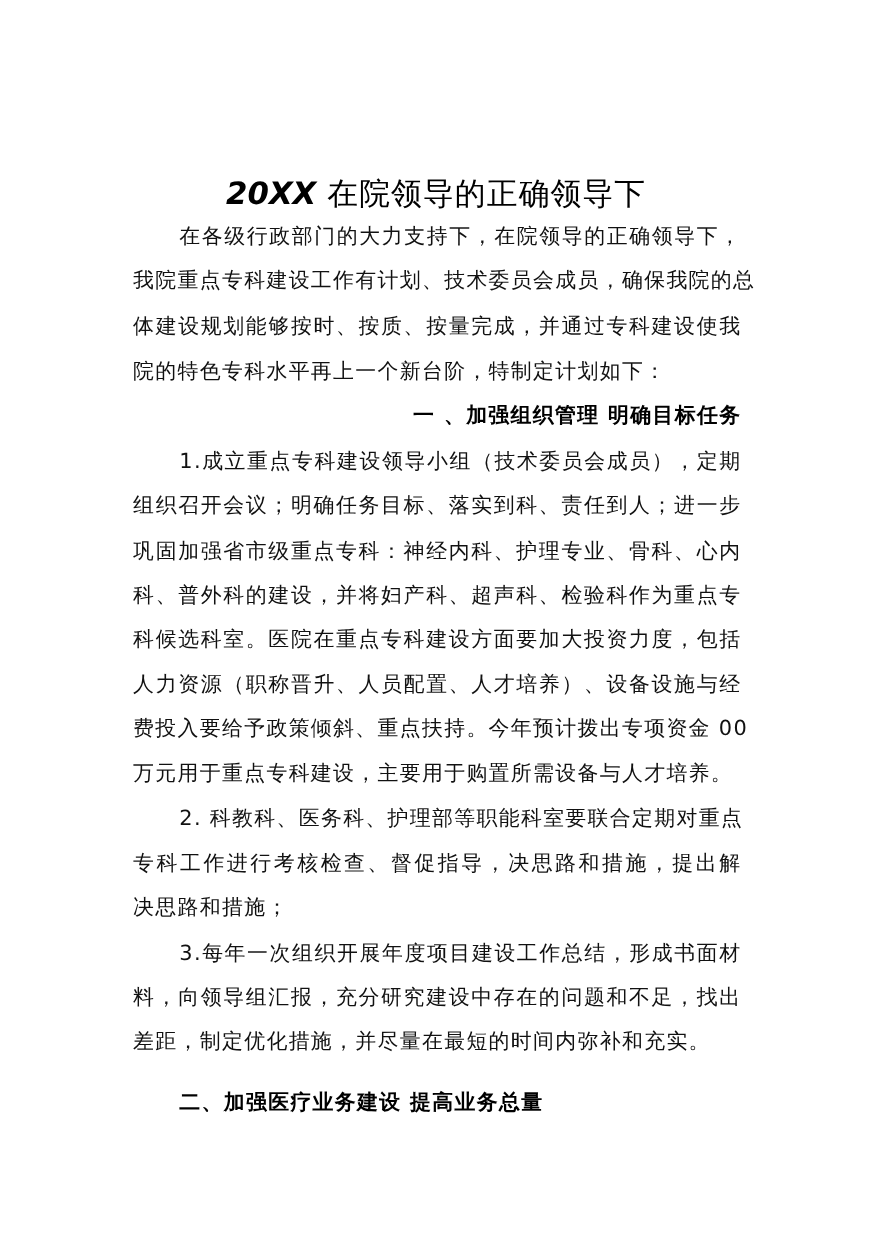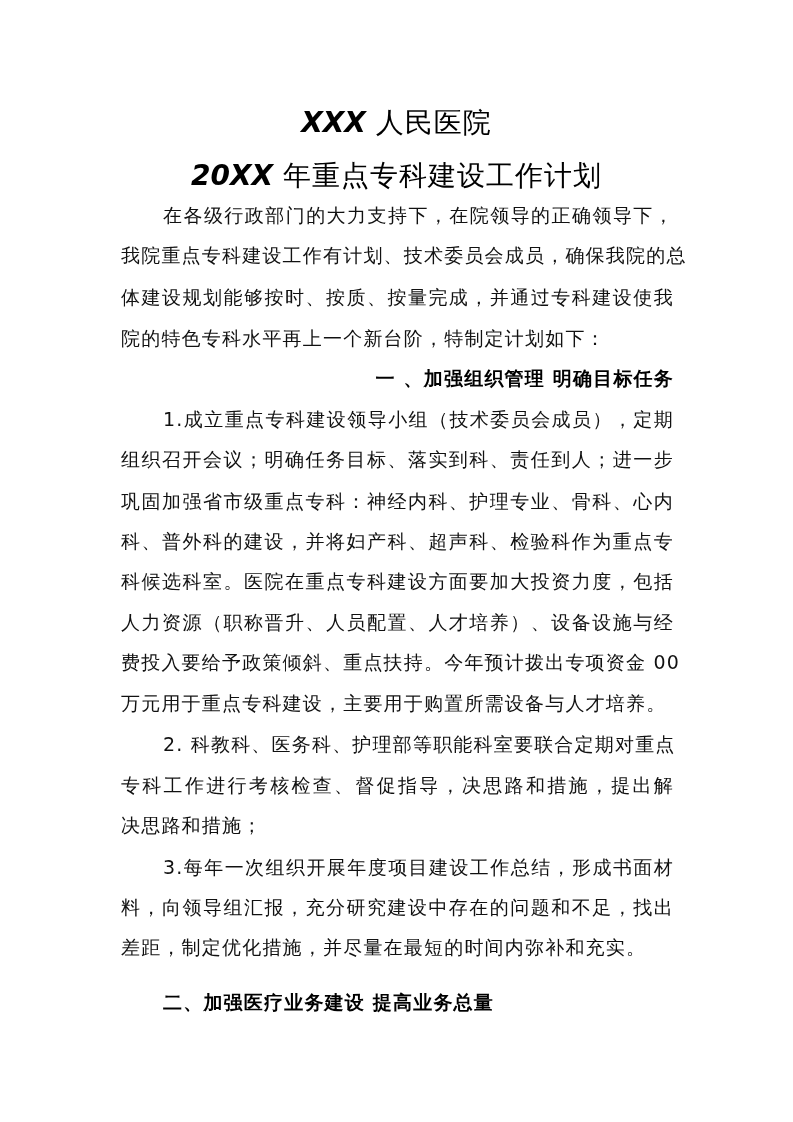--- a/index.html
+++ b/index.html
@@ -12,25 +12,22 @@
   .line { position:absolute; left:121px; width:560px; height:24px; line-height:24px;
           font-size:19px; white-space:nowrap; color:#111; letter-spacing:1.2px; }
   .line.full { text-align-last:justify; text-align:justify; width:553px; }
   .line.indent { left:163px; width:511px; }
   .line.head { font-weight:bold; color:#000; }
 </style>
 </head>
 <body>
 
 <div class="page">
-  <div class="title" style="top:104px;">
-    <span class="latin">XXX</span><span> 人民医院</span>
-  </div>
   <div class="title" style="top:157px;">
-    <span class="latin">20XX</span><span> 年重点专科建设工作计划</span>
+    <span class="latin">20XX</span><span> 在院领导的正确领导下</span>
   </div>
 
   <div id="body-lines">
       <div class="line indent full" style="top: 203px;">在各级行政部门的大力支持下，在院领导的正确领导下，</div>
       <div class="line full" style="top: 243px;">我院重点专科建设工作有计划、技术委员会成员，确保我院的总</div>
       <div class="line full" style="top: 285px;">体建设规划能够按时、按质、按量完成，并通过专科建设使我</div>
       <div class="line" style="top: 326px;">院的特色专科水平再上一个新台阶，特制定计划如下：</div>
       <div class="line indent head" style="top: 366px; text-align: right;">一 、加强组织管理  明确目标任务</div>
       <div class="line indent full" style="top: 407px;">1.成立重点专科建设领导小组（技术委员会成员），定期</div>
       <div class="line full" style="top: 447px;">组织召开会议；明确任务目标、落实到科、责任到人；进一步</div>

